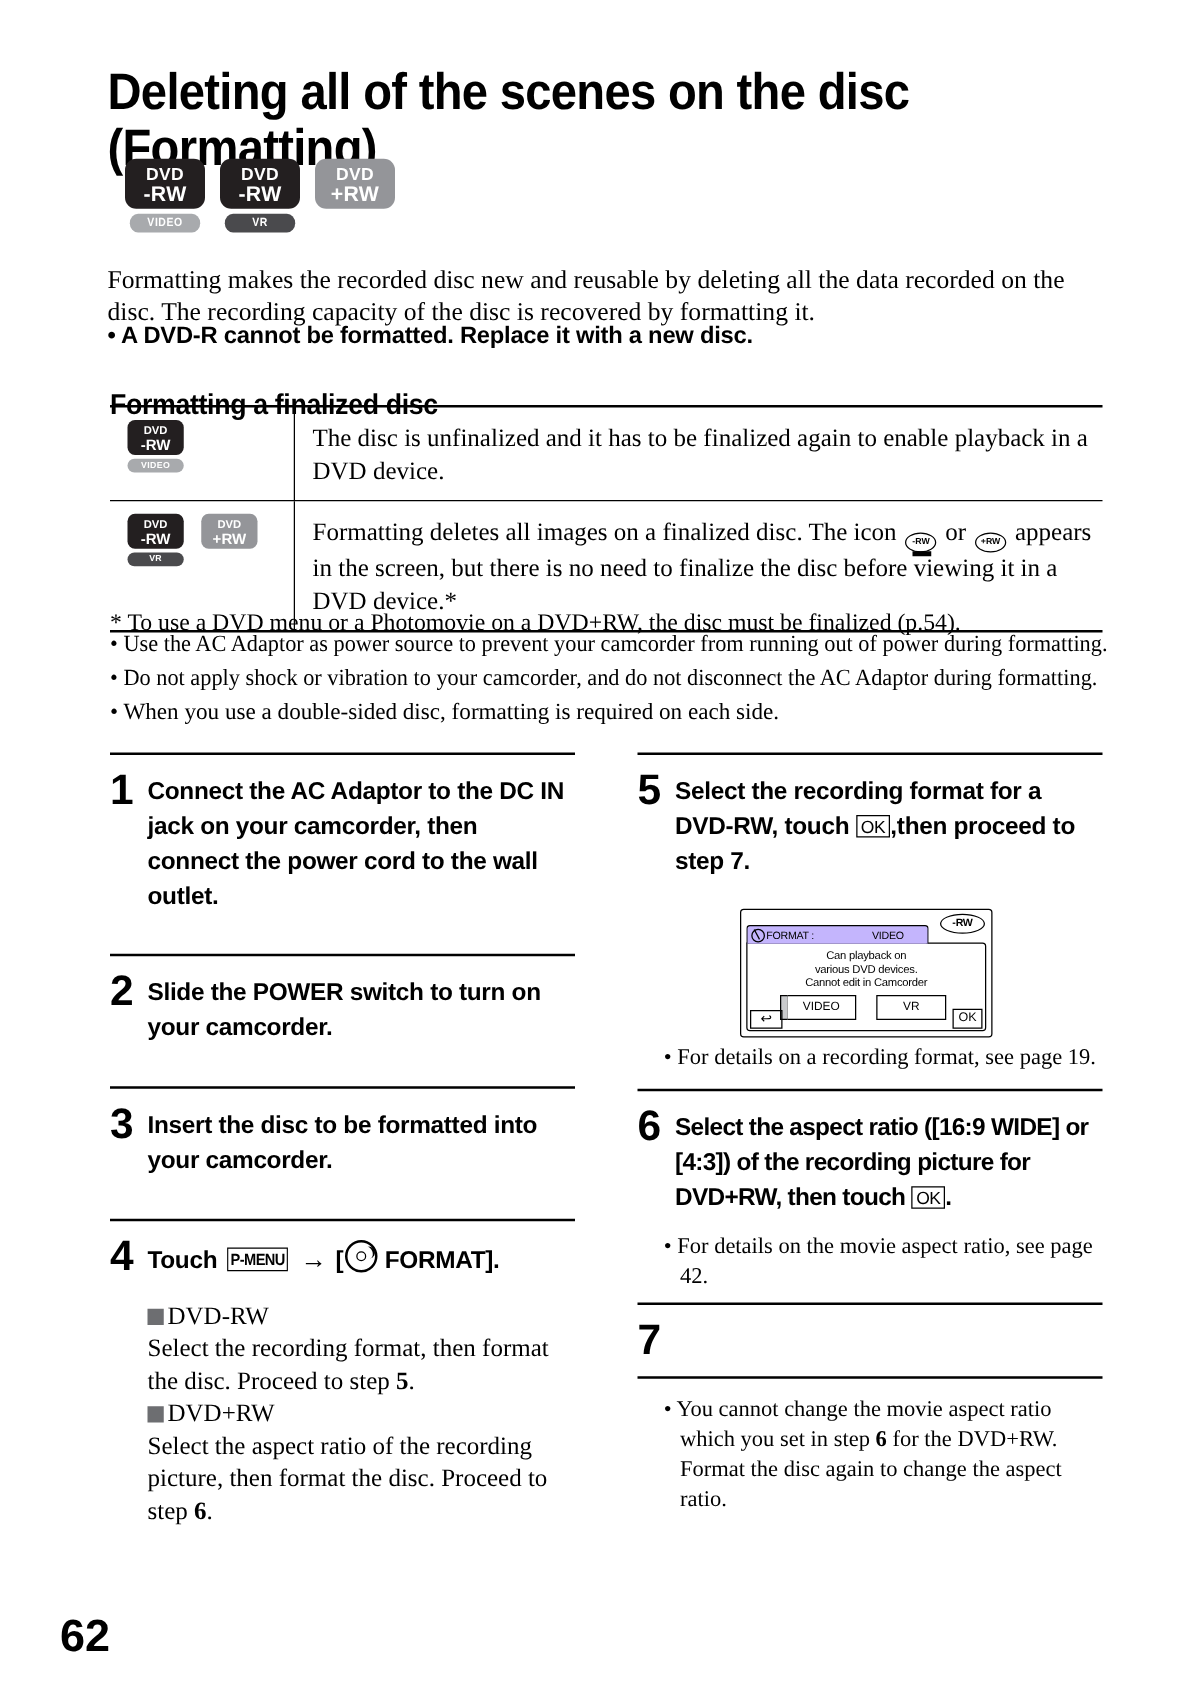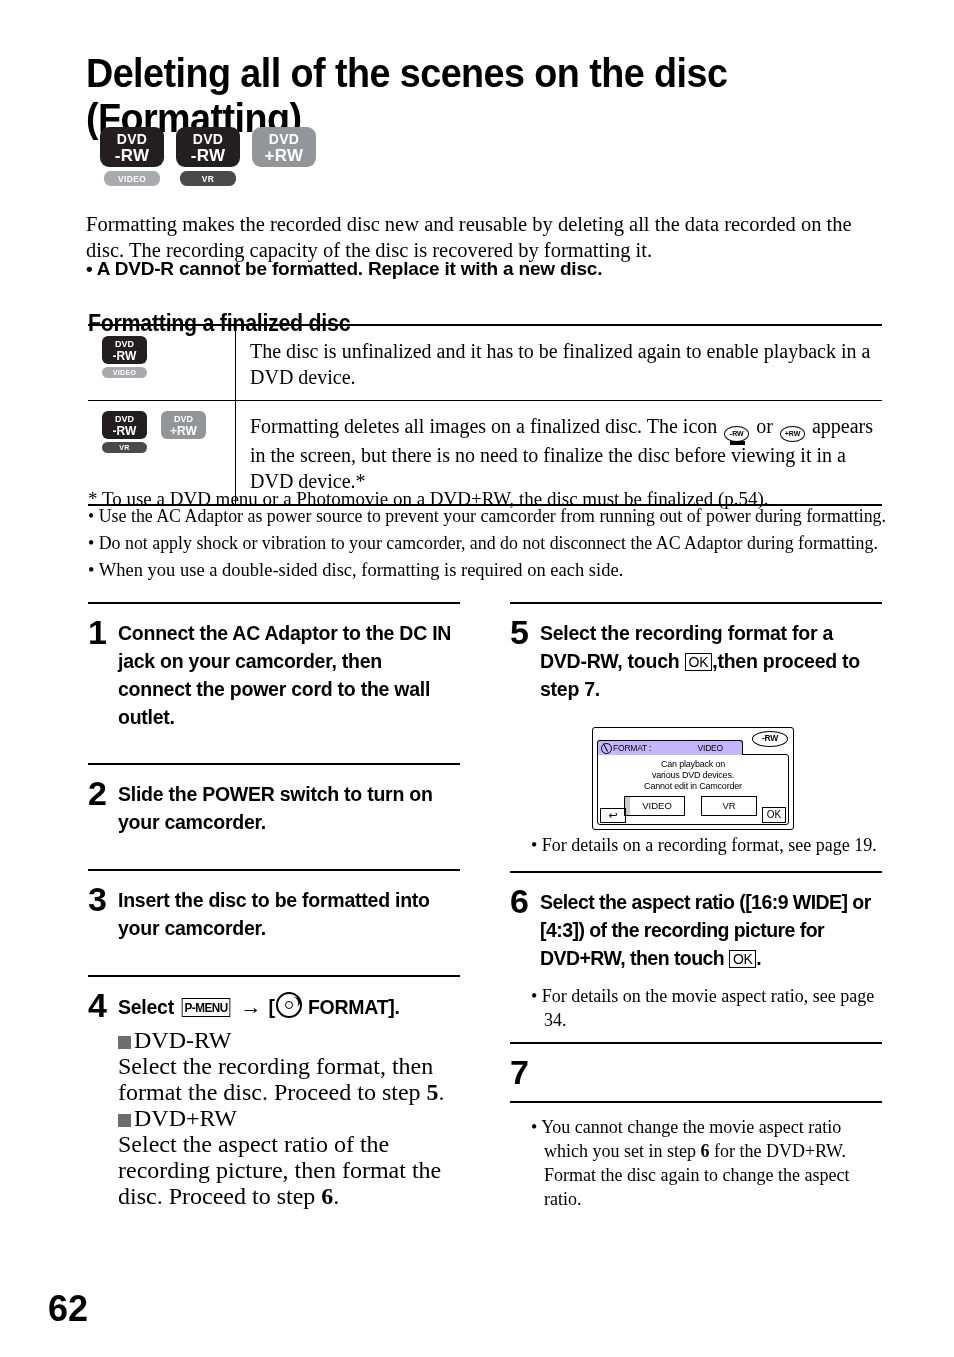--- a/index.html
+++ b/index.html
@@ -281,24 +281,24 @@
     line-height: 28px;
     letter-spacing: -0.25px;
     flex: 1;
     padding-top: 2px;
   }
   .step-body.tight { letter-spacing: -0.55px; }
 
   .sub-serif {
     font-family: "Liberation Serif", serif;
     font-weight: normal;
-    font-size: 24px;
+    font-size: 20px;
     line-height: 26px;
     margin-left: 30px;
-    margin-top: 6px;
+    margin-top: 18px;
   }
   .sq {
     display: inline-block;
     width: 13px;
     height: 13px;
     background: #6d6e71;
     margin-right: 3px;
     vertical-align: -1px;
   }
   .bold-n { font-weight: 700; }
@@ -636,21 +636,21 @@
     <div class="step">
       <div class="step-num">3</div>
       <div class="step-body">Insert the disc to be formatted into your camcorder.</div>
     </div>
 
     <div style="height:33px"></div>
     <div class="rule"></div>
     <div class="step">
       <div class="step-num">4</div>
       <div class="step-body">
-        <span>Select</span>
+        <span>Touch</span>
         <span class="chip-pmenu">P-MENU</span>
         <span class="arrow">→</span>
         <span>[</span><span class="chip-format"></span>
         <span>FORMAT].</span>
       </div>
     </div>
 
     <div class="sub-serif">
       <div><span class="sq"></span><span>DVD-RW</span></div>
       <div><span>Select the recording format, then format the disc. Proceed to step </span><span class="bold-n">5</span><span>.</span></div>
@@ -677,21 +677,21 @@
 
     <div class="rule"></div>
     <div class="step">
       <div class="step-num">6</div>
       <div class="step-body tight">
         <span>Select the aspect ratio ([16:9 WIDE] or [4:3]) of the recording picture for DVD+RW, then touch</span>
         <span class="chip-ok">OK</span><span>.</span>
       </div>
     </div>
 
-    <div class="note-bullet small-gap">• For details on the movie aspect ratio, see page 34.</div>
+    <div class="note-bullet small-gap">• For details on the movie aspect ratio, see page 42.</div>
 
     <div class="rule"></div>
     <div class="step">
       <div class="step-num">7</div>
     </div>
 
     <div style="height:14px"></div>
     <div class="rule"></div>
 
     <div class="note-bullet"><span>• You cannot change the movie aspect ratio which you set in step </span><span class="bold-n">6</span><span> for the DVD+RW. Format the disc again to change the aspect ratio.</span></div>

